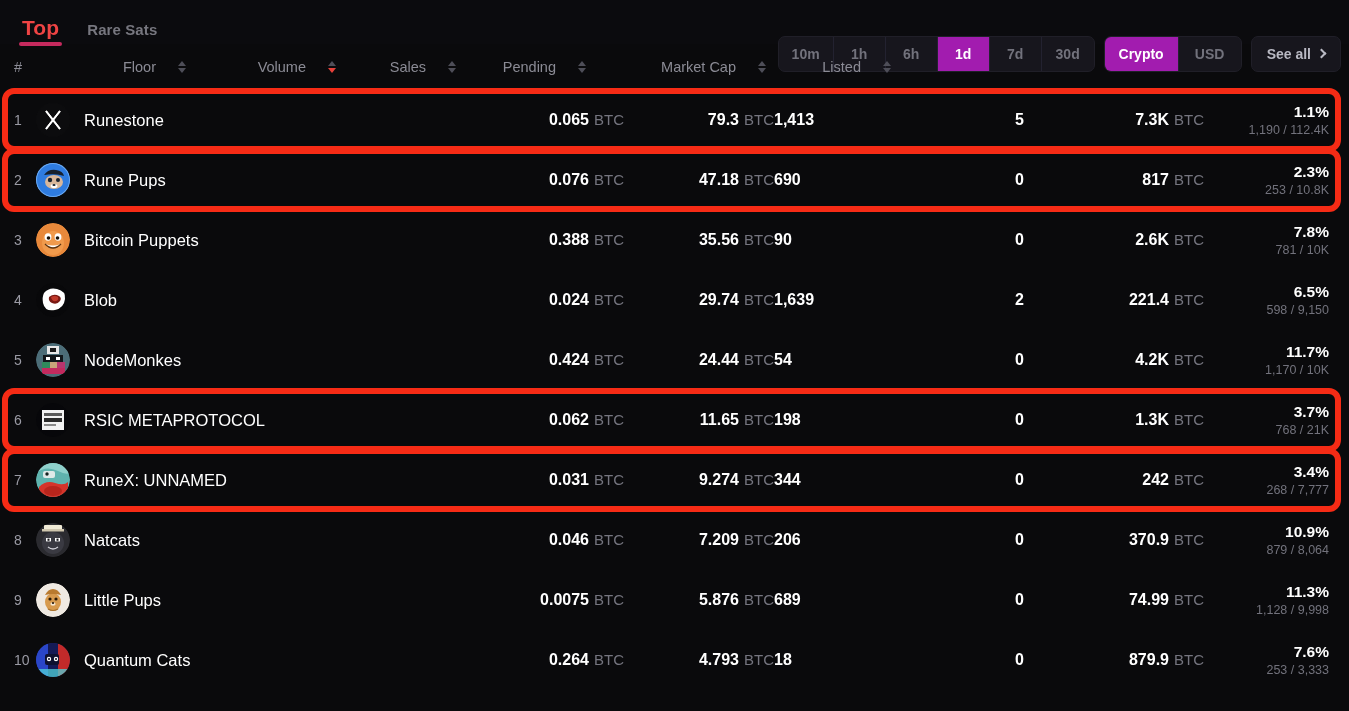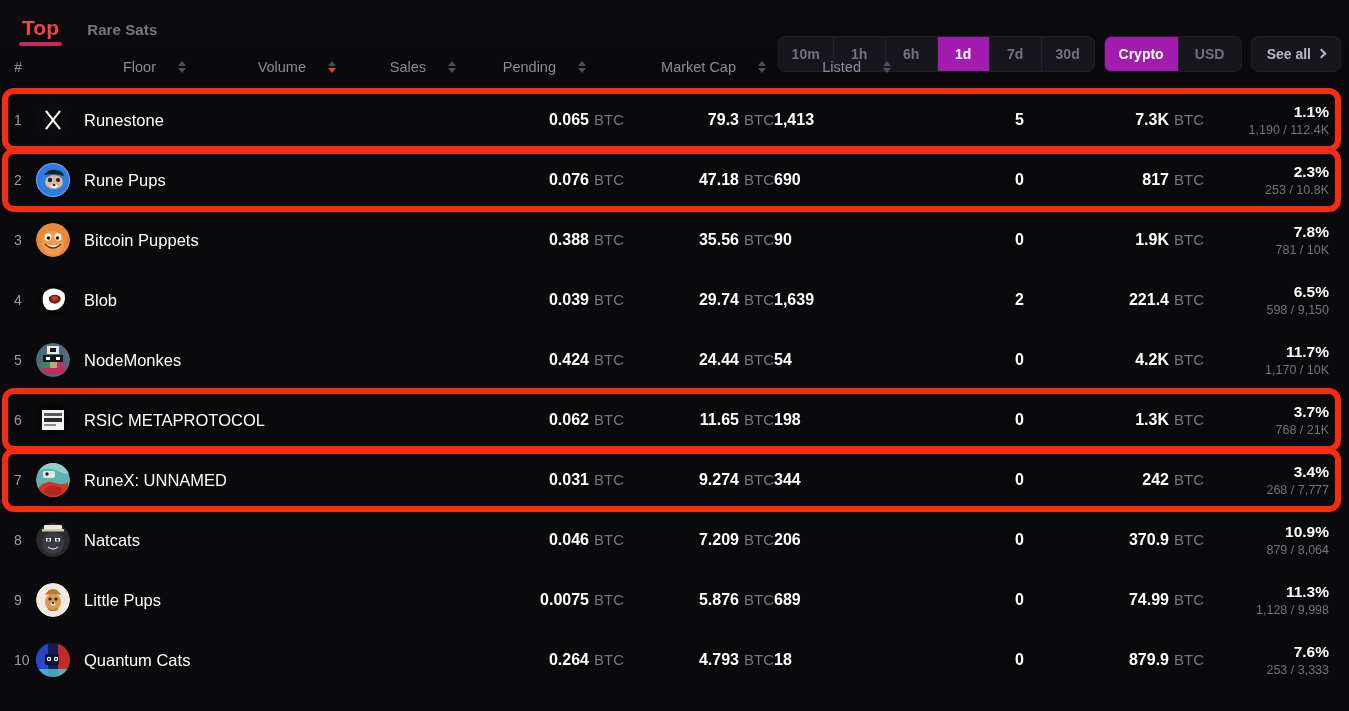--- a/index.html
+++ b/index.html
@@ -316,42 +316,42 @@
      <path d="M9 21 q8 7 16 0 q-8 3 -16 0z" fill="#fff"></path>
      <path d="M9 21 q8 8 16 0" fill="none" stroke="#5c3410" stroke-width="1.3"></path>
             </svg>
           </span>
        <span class="cname">Bitcoin Puppets</span>
      </div>
      <div class="c-floor"><span class="val">0.388</span><span class="unit">BTC</span></div>
      <div class="c-vol"><span class="val">35.56</span><span class="unit">BTC</span></div>
      <div class="c-sales"><span class="val">90</span></div>
      <div class="c-pend"><span class="val">0</span></div>
-     <div class="c-mcap"><span class="val">1.9K</span><span class="unit">BTC</span></div>
+     <div class="c-mcap"><span class="val">2.6K</span><span class="unit">BTC</span></div>
      <div class="c-list">
           <div class="listed-wrap">
         <span class="pct">7.8%</span>
         <span class="sub">781 / 10K</span>
      </div>
         </div>
       </div>
       <div class="row">
         <div class="c-rank rank">4</div>
      <div class="c-name">
        <span class="avatar">
             <svg width="34" height="34" viewBox="0 0 34 34">
               <rect width="34" height="34" fill="#08080a"></rect>
      <path d="M8 10 q5 -6 13 -4 q9 2 8 10 q-1 9 -10 11 q-10 2 -12 -7 q-1 -6 1 -10z" fill="#ffffff"></path>
      <path d="M13 14 q5 -4 10 -1 q3 2 1 5 q-3 4 -8 2 q-4 -2 -3 -6z" fill="#7a1a14"></path>
      <path d="M15 14 q4 -2 7 0 q1 3 -2 4 q-4 1 -5 -4z" fill="#c0392b"></path>
             </svg>
           </span>
        <span class="cname">Blob</span>
      </div>
-     <div class="c-floor"><span class="val">0.039</span><span class="unit">BTC</span></div>
+     <div class="c-floor"><span class="val">0.024</span><span class="unit">BTC</span></div>
      <div class="c-vol"><span class="val">29.74</span><span class="unit">BTC</span></div>
      <div class="c-sales"><span class="val">1,639</span></div>
      <div class="c-pend"><span class="val">2</span></div>
      <div class="c-mcap"><span class="val">221.4</span><span class="unit">BTC</span></div>
      <div class="c-list">
           <div class="listed-wrap">
         <span class="pct">6.5%</span>
         <span class="sub">598 / 9,150</span>
      </div>
         </div>

